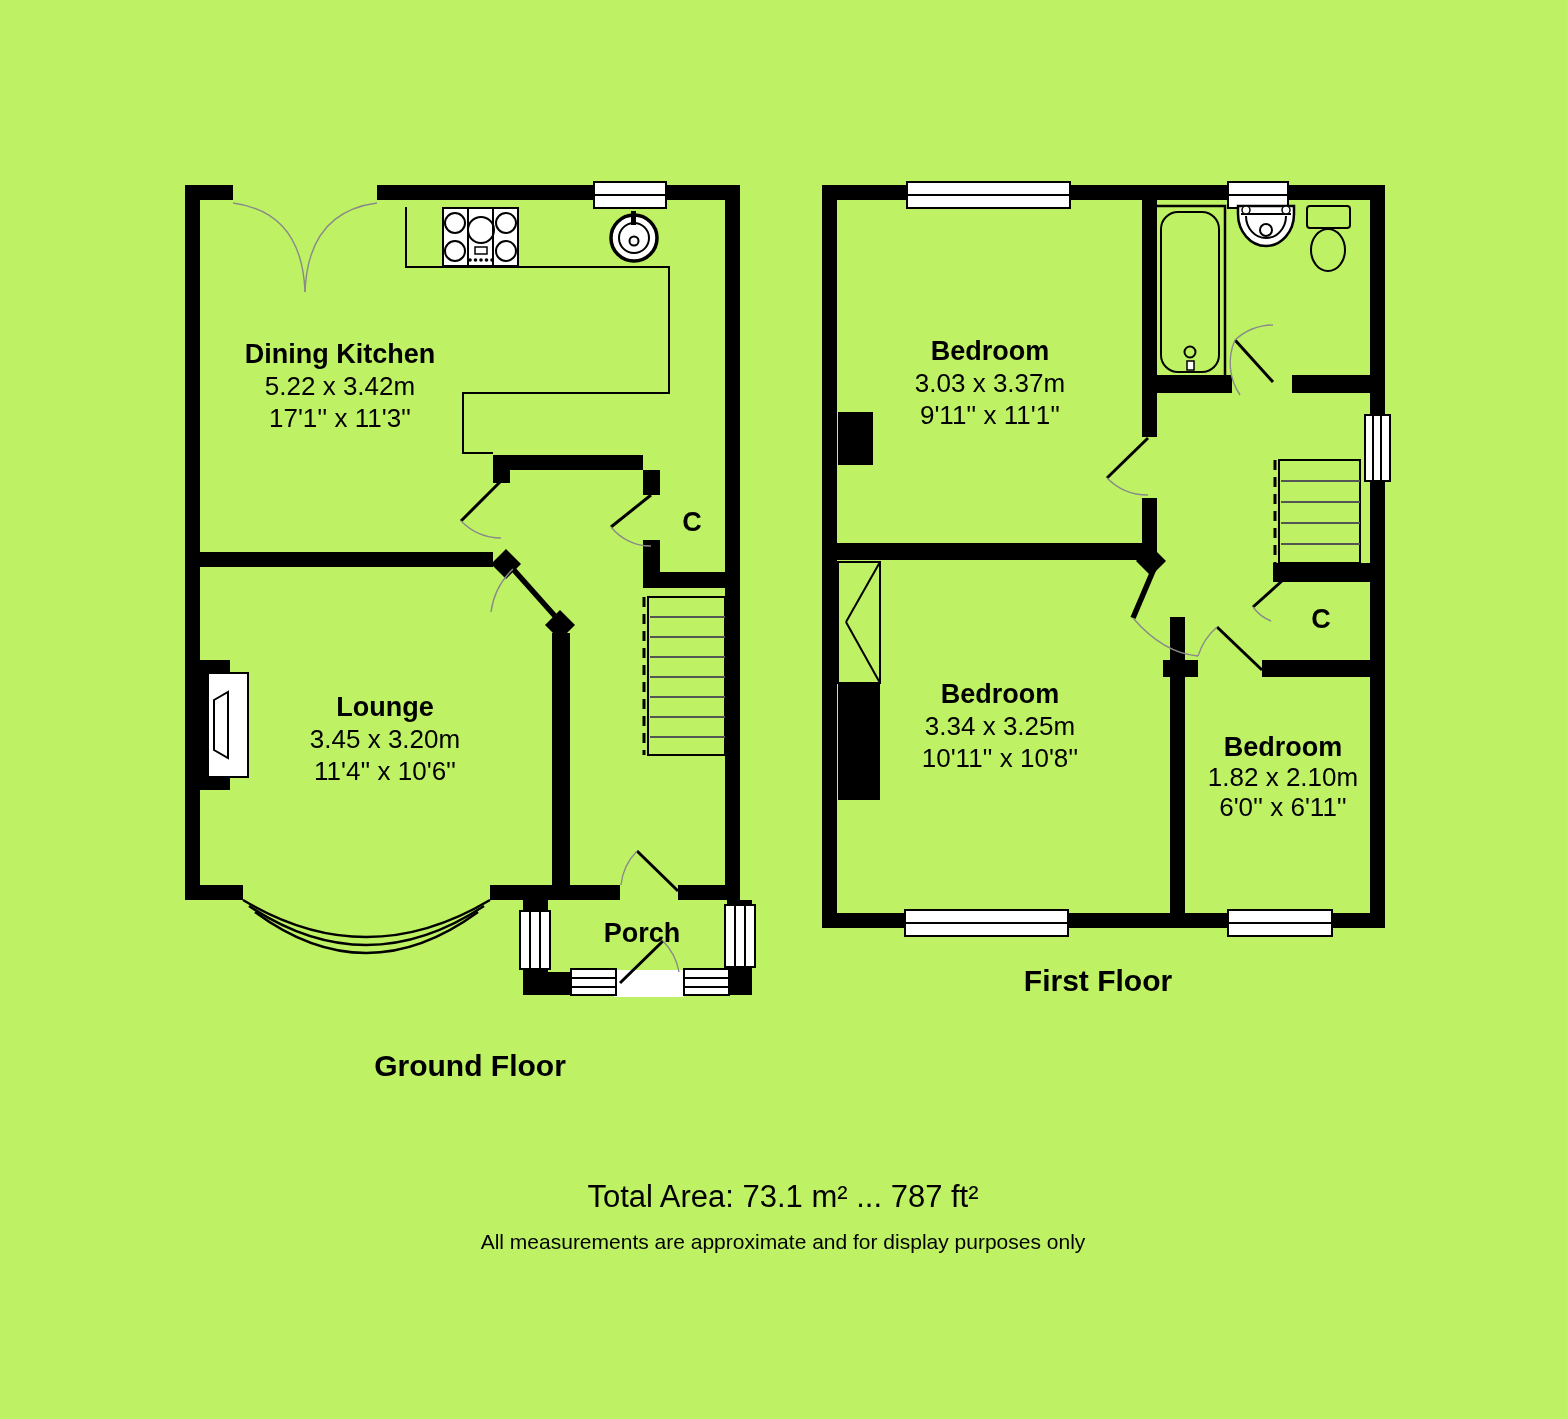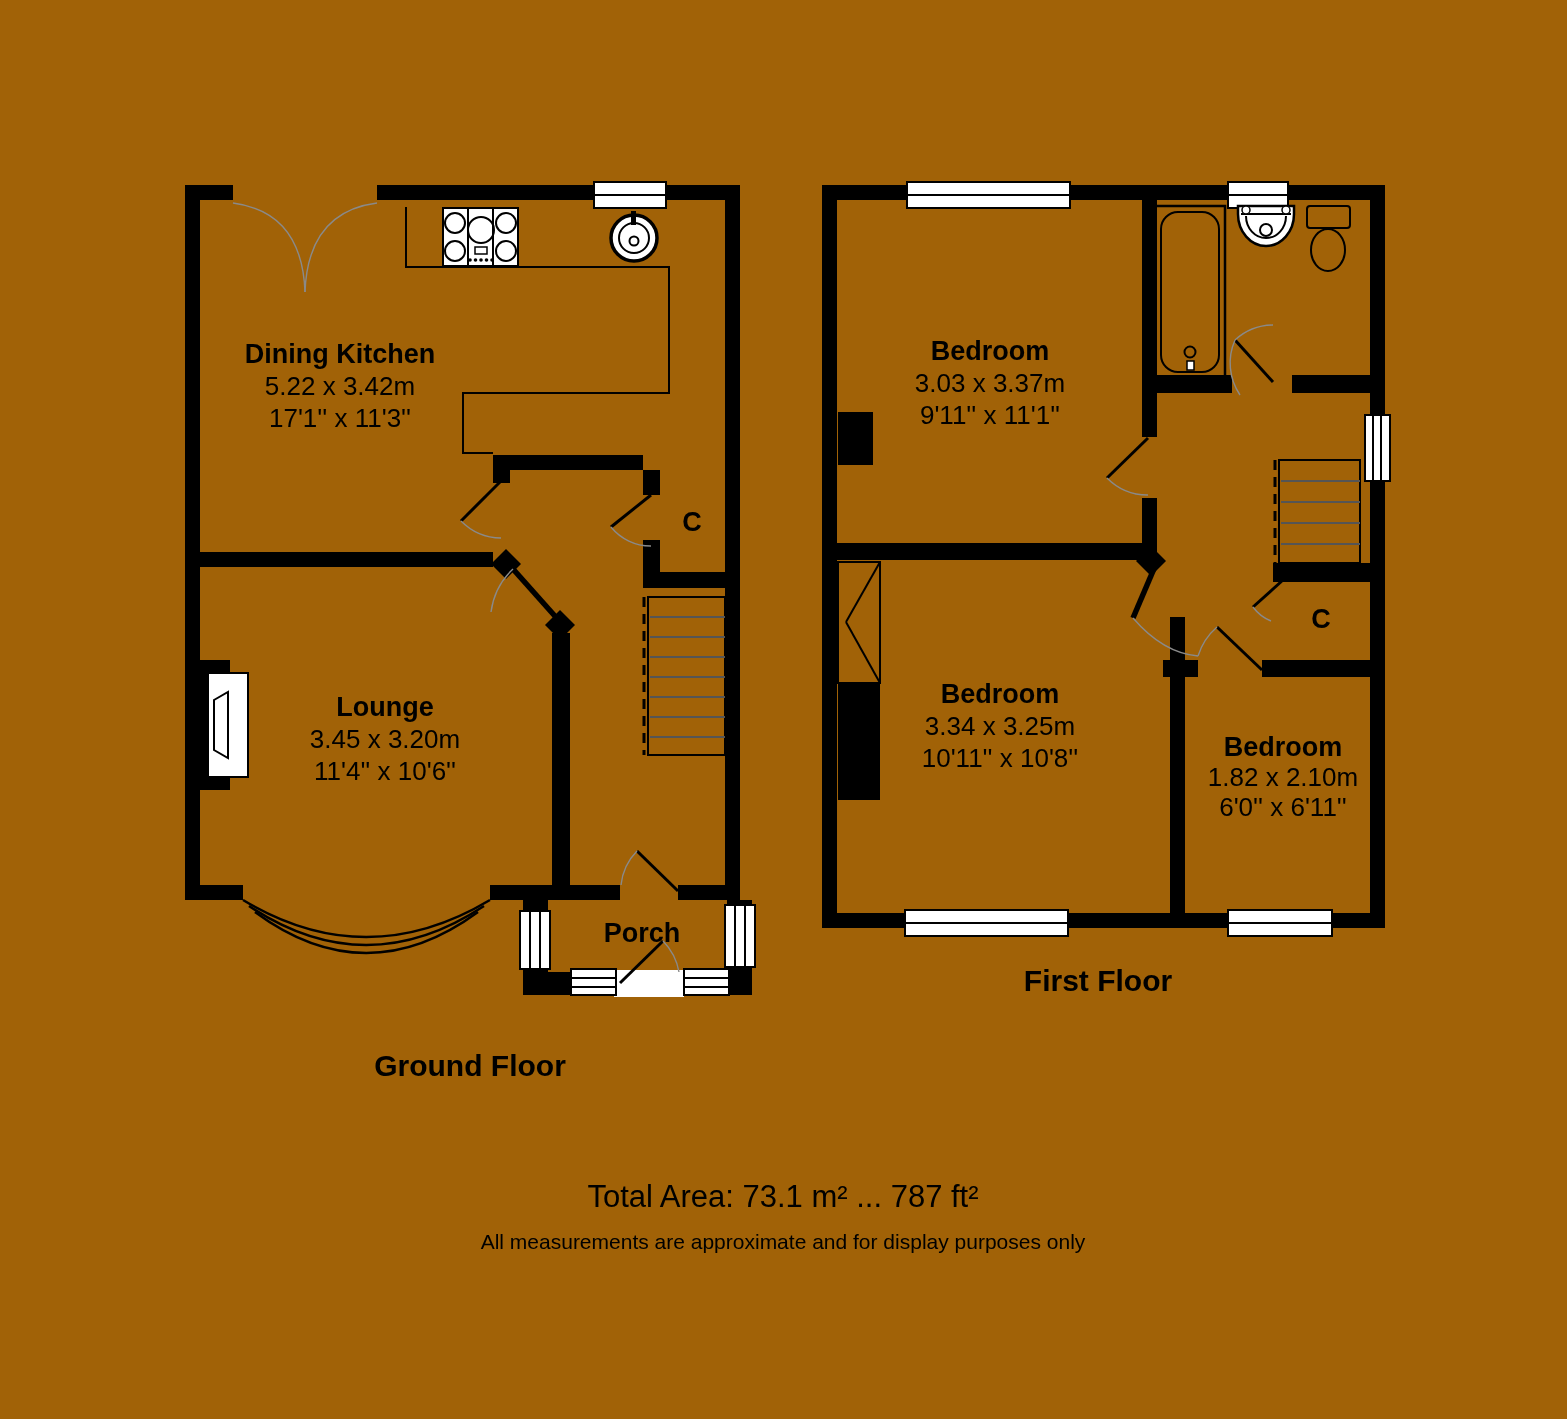--- a/index.html
+++ b/index.html
@@ -1,17 +1,17 @@
 <!DOCTYPE html>
 <html><head>
 <meta charset="utf-8">
 <style>
   html,body{margin:0;padding:0;background:#ffffff;}
   body{font-family:"Liberation Sans", sans-serif;}
-  .plan-wrap{position:relative;width:1567px;height:1419px;background:#a16207;}
+  .plan-wrap{position:relative;width:1567px;height:1419px;background:#bef264;}
   svg{display:block;}
   .wall{fill:#000;stroke:none;}
   .thin{fill:none;stroke:#000;stroke-width:2;}
   .thin25{fill:none;stroke:#000;stroke-width:2.5;}
   .win{fill:#fff;stroke:#000;stroke-width:2;}
   .leaf{fill:none;stroke:#000;stroke-width:3;}
   .leafthick{fill:none;stroke:#000;stroke-width:5.5;}
   .arc{fill:none;stroke:#8a8a8a;stroke-width:1.4;}
   .dash{fill:none;stroke:#000;stroke-width:3;stroke-dasharray:10 7;}
   .tread{fill:none;stroke:#555;stroke-width:2;}

